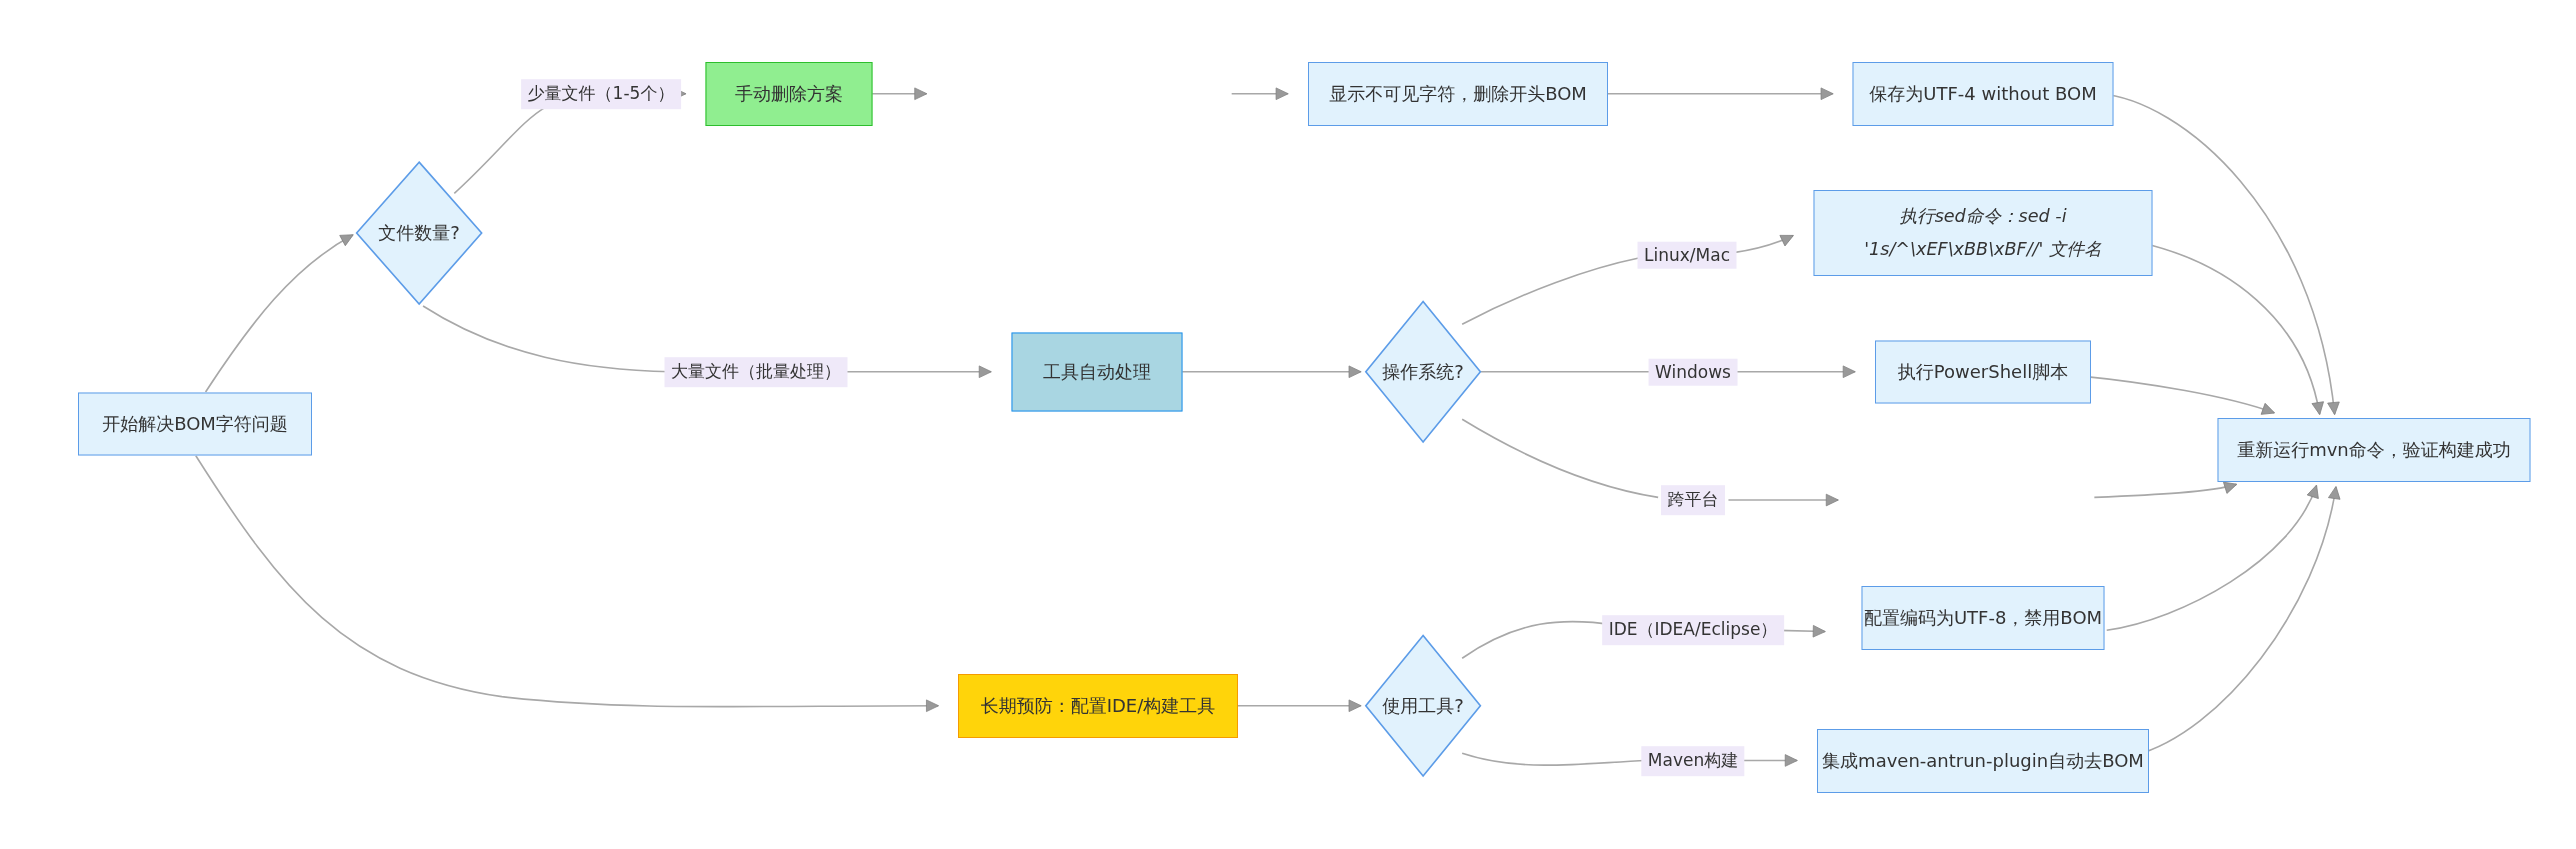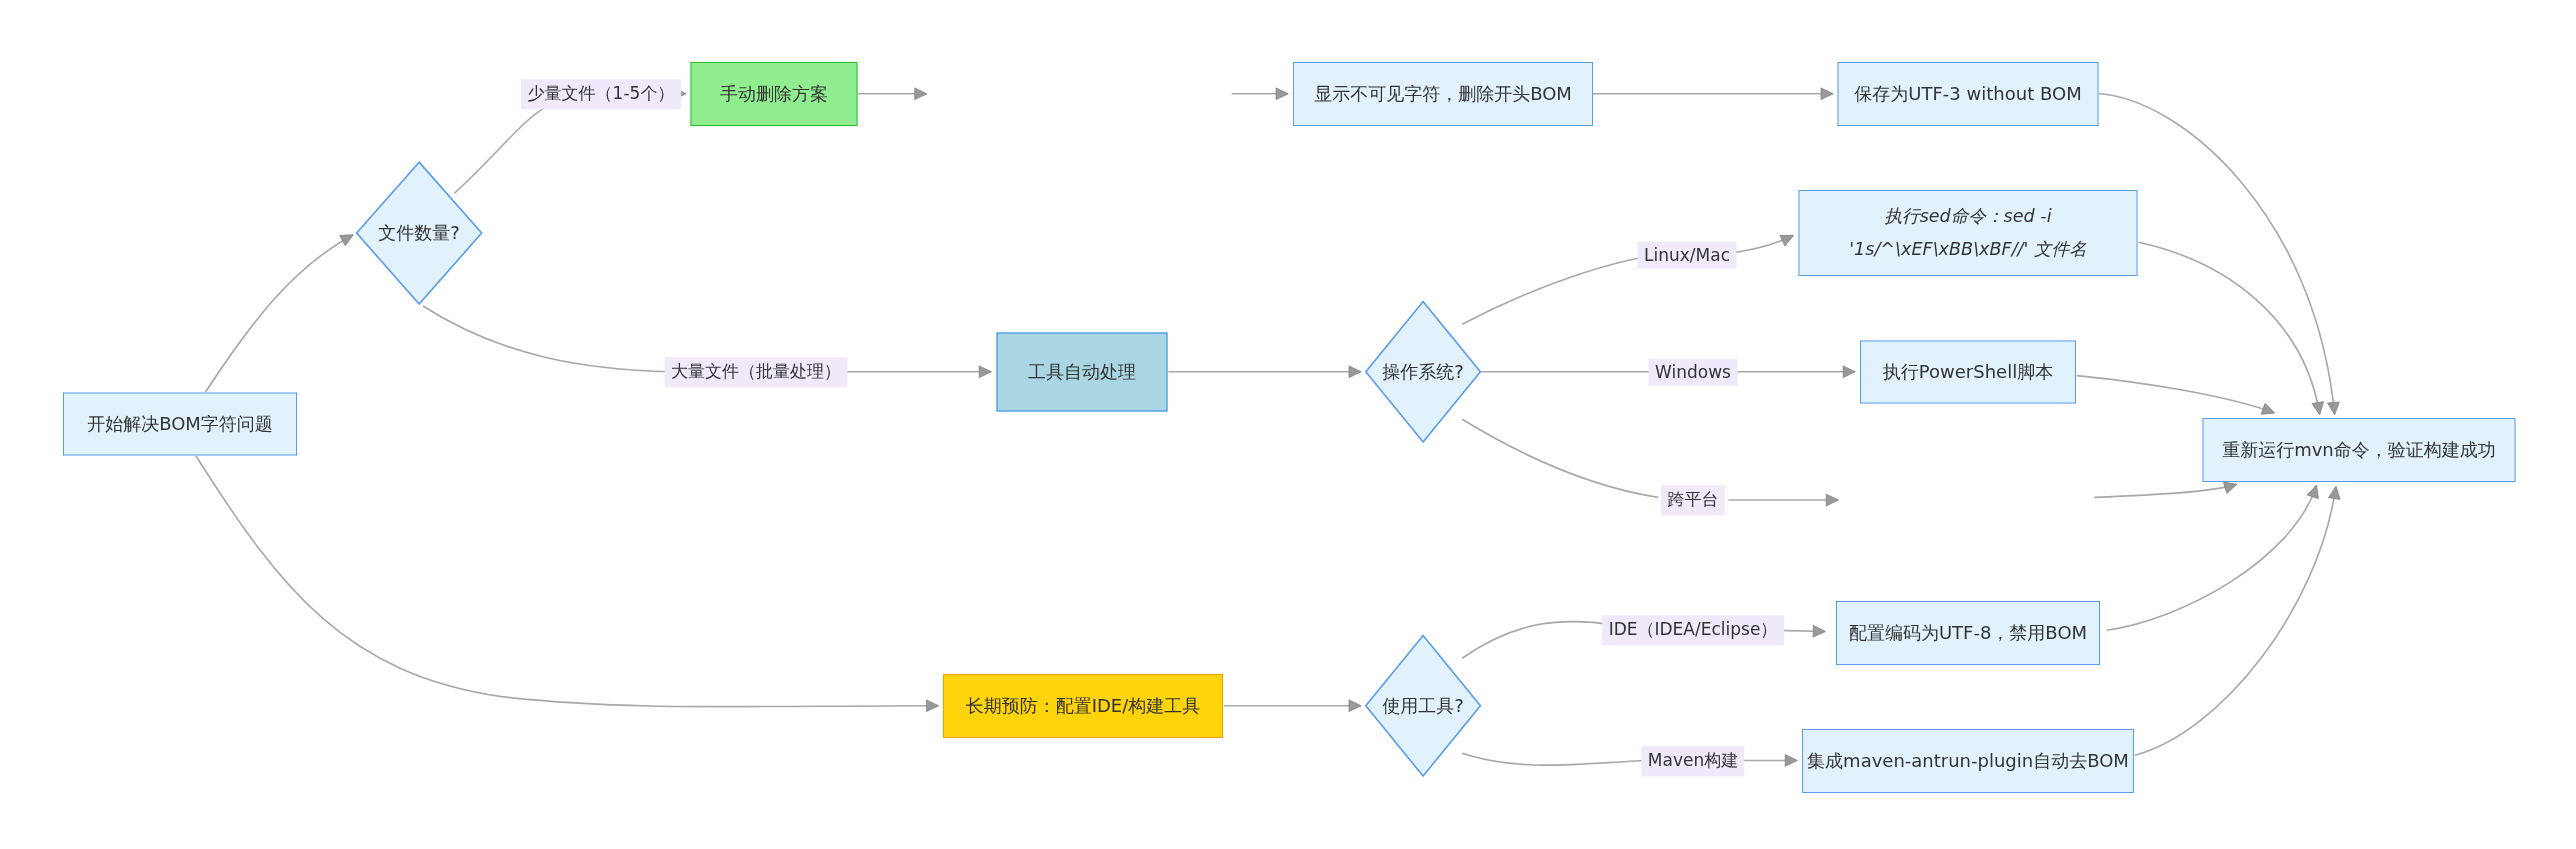--- a/index.html
+++ b/index.html
@@ -16,20 +16,21 @@
   .diamond{fill:var(--node-fill);stroke:var(--node-border);stroke-width:2.5px;}
   .node{
     position:absolute;
     transform:translate(-50%,-50%);
     display:flex;flex-direction:column;align-items:center;justify-content:center;
     background:var(--node-fill);
     border:1.6px solid var(--node-border);
     font-size:18px;line-height:1.45;
     text-align:right;white-space:nowrap;
     box-sizing:border-box;
+    margin-left:15px;
   }
   .node.green{background:var(--green-fill);border-color:var(--green-border);}
   .node.teal{background:var(--teal-fill);border-color:var(--teal-border);}
   .node.yellow{background:var(--yellow-fill);border-color:var(--yellow-border);}
   .node.two-line{font-size:17.6px;line-height:1.85;font-style:italic;}
   .diamond-label{
     position:absolute;transform:translate(-50%,-50%);
     font-size:18px;white-space:nowrap;text-align:center;
   }
   .edge-label{
@@ -84,35 +85,35 @@
     <polygon class="diamond" points="2185,976 2273,1084 2185,1192 2097,1084"></polygon>
   </svg>
 
   <div class="node" style="left:180px;top:424px;width:234px;height:63px">开始解决BOM字符问题</div>
 
   <div class="node green" style="left:774px;top:94px;width:167px;height:64px">手动删除方案</div>
 
 
   <div class="node" style="left:1443px;top:94px;width:300px;height:64px">显示不可见字符，删除开头BOM</div>
 
-  <div class="node" style="left:1968px;top:94px;width:261px;height:64px">保存为UTF-3 without BOM</div>
+  <div class="node" style="left:1968px;top:94px;width:261px;height:64px">保存为UTF-4 without BOM</div>
 
   <div class="node teal" style="left:1082px;top:372px;width:171px;height:79px">工具自动处理</div>
 
   <div class="node two-line" style="left:1968px;top:233px;width:339px;height:86px">
     <span>执行sed命令：sed -i</span>
     <span>'1s/^\xEF\xBB\xBF//' 文件名</span>
   </div>
 
   <div class="node" style="left:1968px;top:372px;width:216px;height:63px">执行PowerShell脚本</div>
 
 
   <div class="node yellow" style="left:1083px;top:706px;width:280px;height:64px">长期预防：配置IDE/构建工具</div>
 
-  <div class="node" style="left:1968px;top:633px;width:264px;height:64px">配置编码为UTF-8，禁用BOM</div>
+  <div class="node" style="left:1968px;top:618px;width:243px;height:64px">配置编码为UTF-8，禁用BOM</div>
 
   <div class="node" style="left:1968px;top:761px;width:332px;height:64px">集成maven-antrun-plugin自动去BOM</div>
 
   <div class="node" style="left:2359px;top:450px;width:313px;height:64px">重新运行mvn命令，验证构建成功</div>
 
   <div class="diamond-label" style="left:419px;top:233px">文件数量?</div>
   <div class="diamond-label" style="left:1423px;top:372px">操作系统?</div>
   <div class="diamond-label" style="left:1423px;top:706px">使用工具?</div>
 
   <div class="edge-label" style="left:601px;top:94px">少量文件（1-5个）</div>

